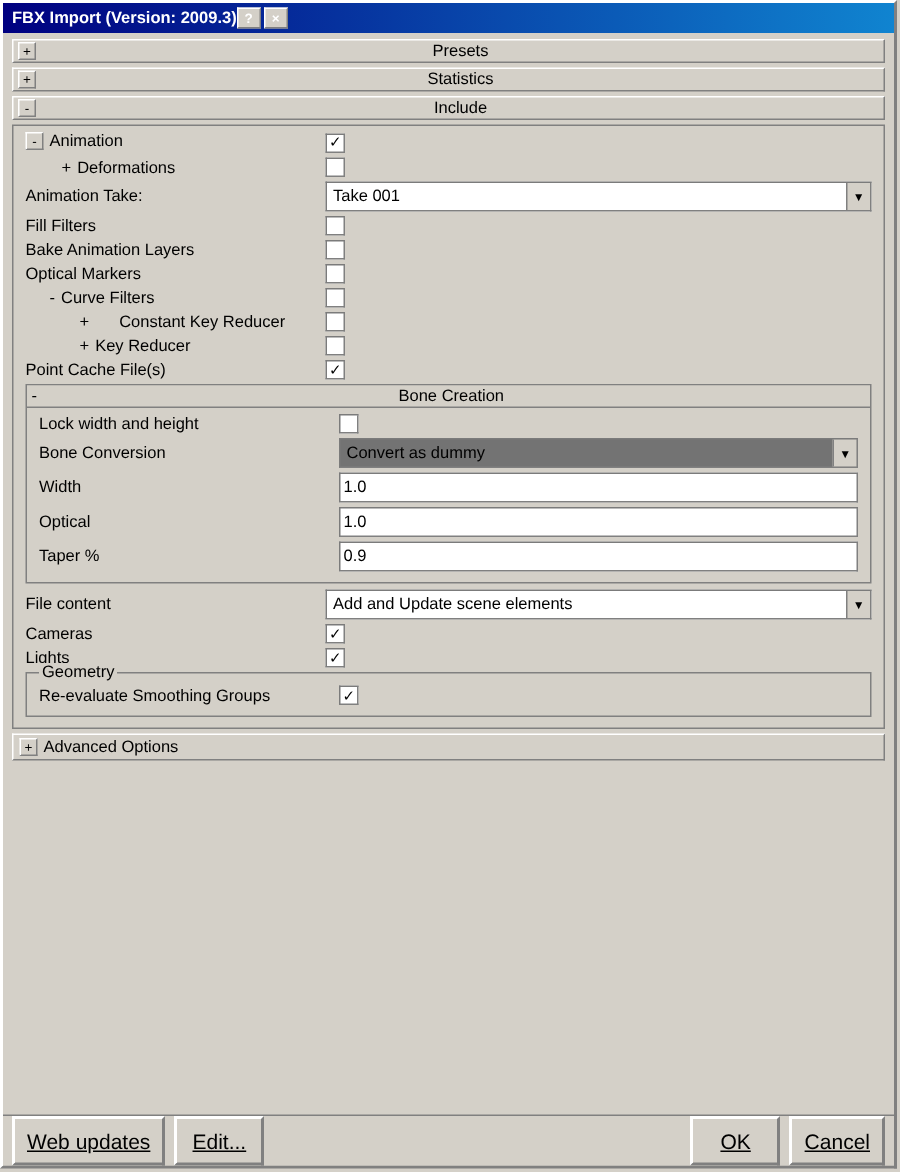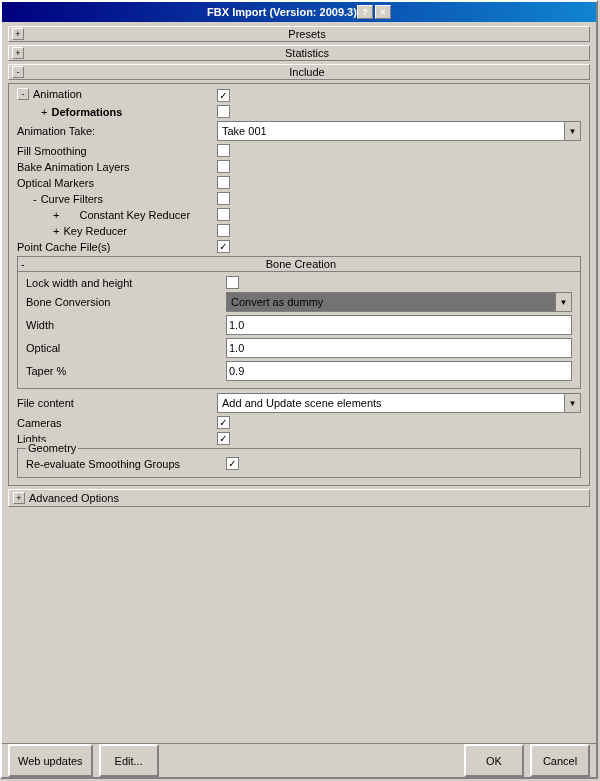--- a/index.html
+++ b/index.html
@@ -18,21 +18,21 @@
       border-top-color: #ffffff;
       border-left-color: #ffffff;
       background: #d4d0c8;
       position: relative;
     }
     .title-bar {
       background: linear-gradient(to right, #000080, #1084d0);
       color: white;
       padding: 3px 6px;
       display: flex;
-      justify-content: center;
+      justify-content: flex-start;
       align-items: center;
       height: 20px;
     }
     .title-bar-text {
       font-size: 11px;
       font-weight: bold;
     }
     .title-bar-buttons {
       display: flex;
       gap: 2px;
@@ -222,23 +222,24 @@
     .win-button {
       height: 33px;
       padding: 0 8px;
       background: #d4d0c8;
       border: 2px solid;
       border-top-color: #ffffff;
       border-left-color: #ffffff;
       border-right-color: #808080;
       border-bottom-color: #808080;
       cursor: pointer;
-      font-size: 11px;
+      font-size: 14px;
       font-family: 'MS Sans Serif', Arial, sans-serif;
       min-width: 60px;
+      text-decoration: underline;
     }
     .spacer { flex: 1; }
     .advanced-bar {
       display: flex;
       align-items: center;
       border: 1px solid #808080;
       border-top-color: #ffffff;
       border-left-color: #ffffff;
       padding: 2px 4px;
       margin-bottom: 3px;
@@ -296,35 +297,35 @@
           <span>Animation</span>
         </div>
         <div class="checkbox-input">
           <span>✓</span>
         </div>
       </div>
 
       <div class="row">
         <div class="row-label-indent" style="display:flex; align-items:center; padding-left:24px;">
           <div class="toggle-btn">+</div>
-          <span style="margin-left:4px;font-weight:bold;">Deformations</span>
+          <span style="margin-left:4px;">Deformations</span>
         </div>
         <div class="checkbox-input"></div>
       </div>
 
       <div class="row">
         <span class="row-label">Animation Take:</span>
         <div class="dropdown" style="position:relative; display:flex; align-items:center; flex:1; height:20px; border:1px solid #808080; border-top-color:#7b7b7b; border-left-color:#7b7b7b; background:white;">
           <span class="dropdown-text" style="padding-left:2px; flex:1;">Take 001</span>
           <div class="dropdown-arrow">▼</div>
         </div>
       </div>
 
       <div class="row">
-        <span class="row-label">Fill Smoothing</span>
+        <span class="row-label">Fill Filters</span>
         <div class="checkbox-input"></div>
       </div>
 
       <div class="row">
         <span class="row-label">Bake Animation Layers</span>
         <div class="checkbox-input"></div>
       </div>
 
       <div class="row">
         <span class="row-label">Optical Markers</span>

